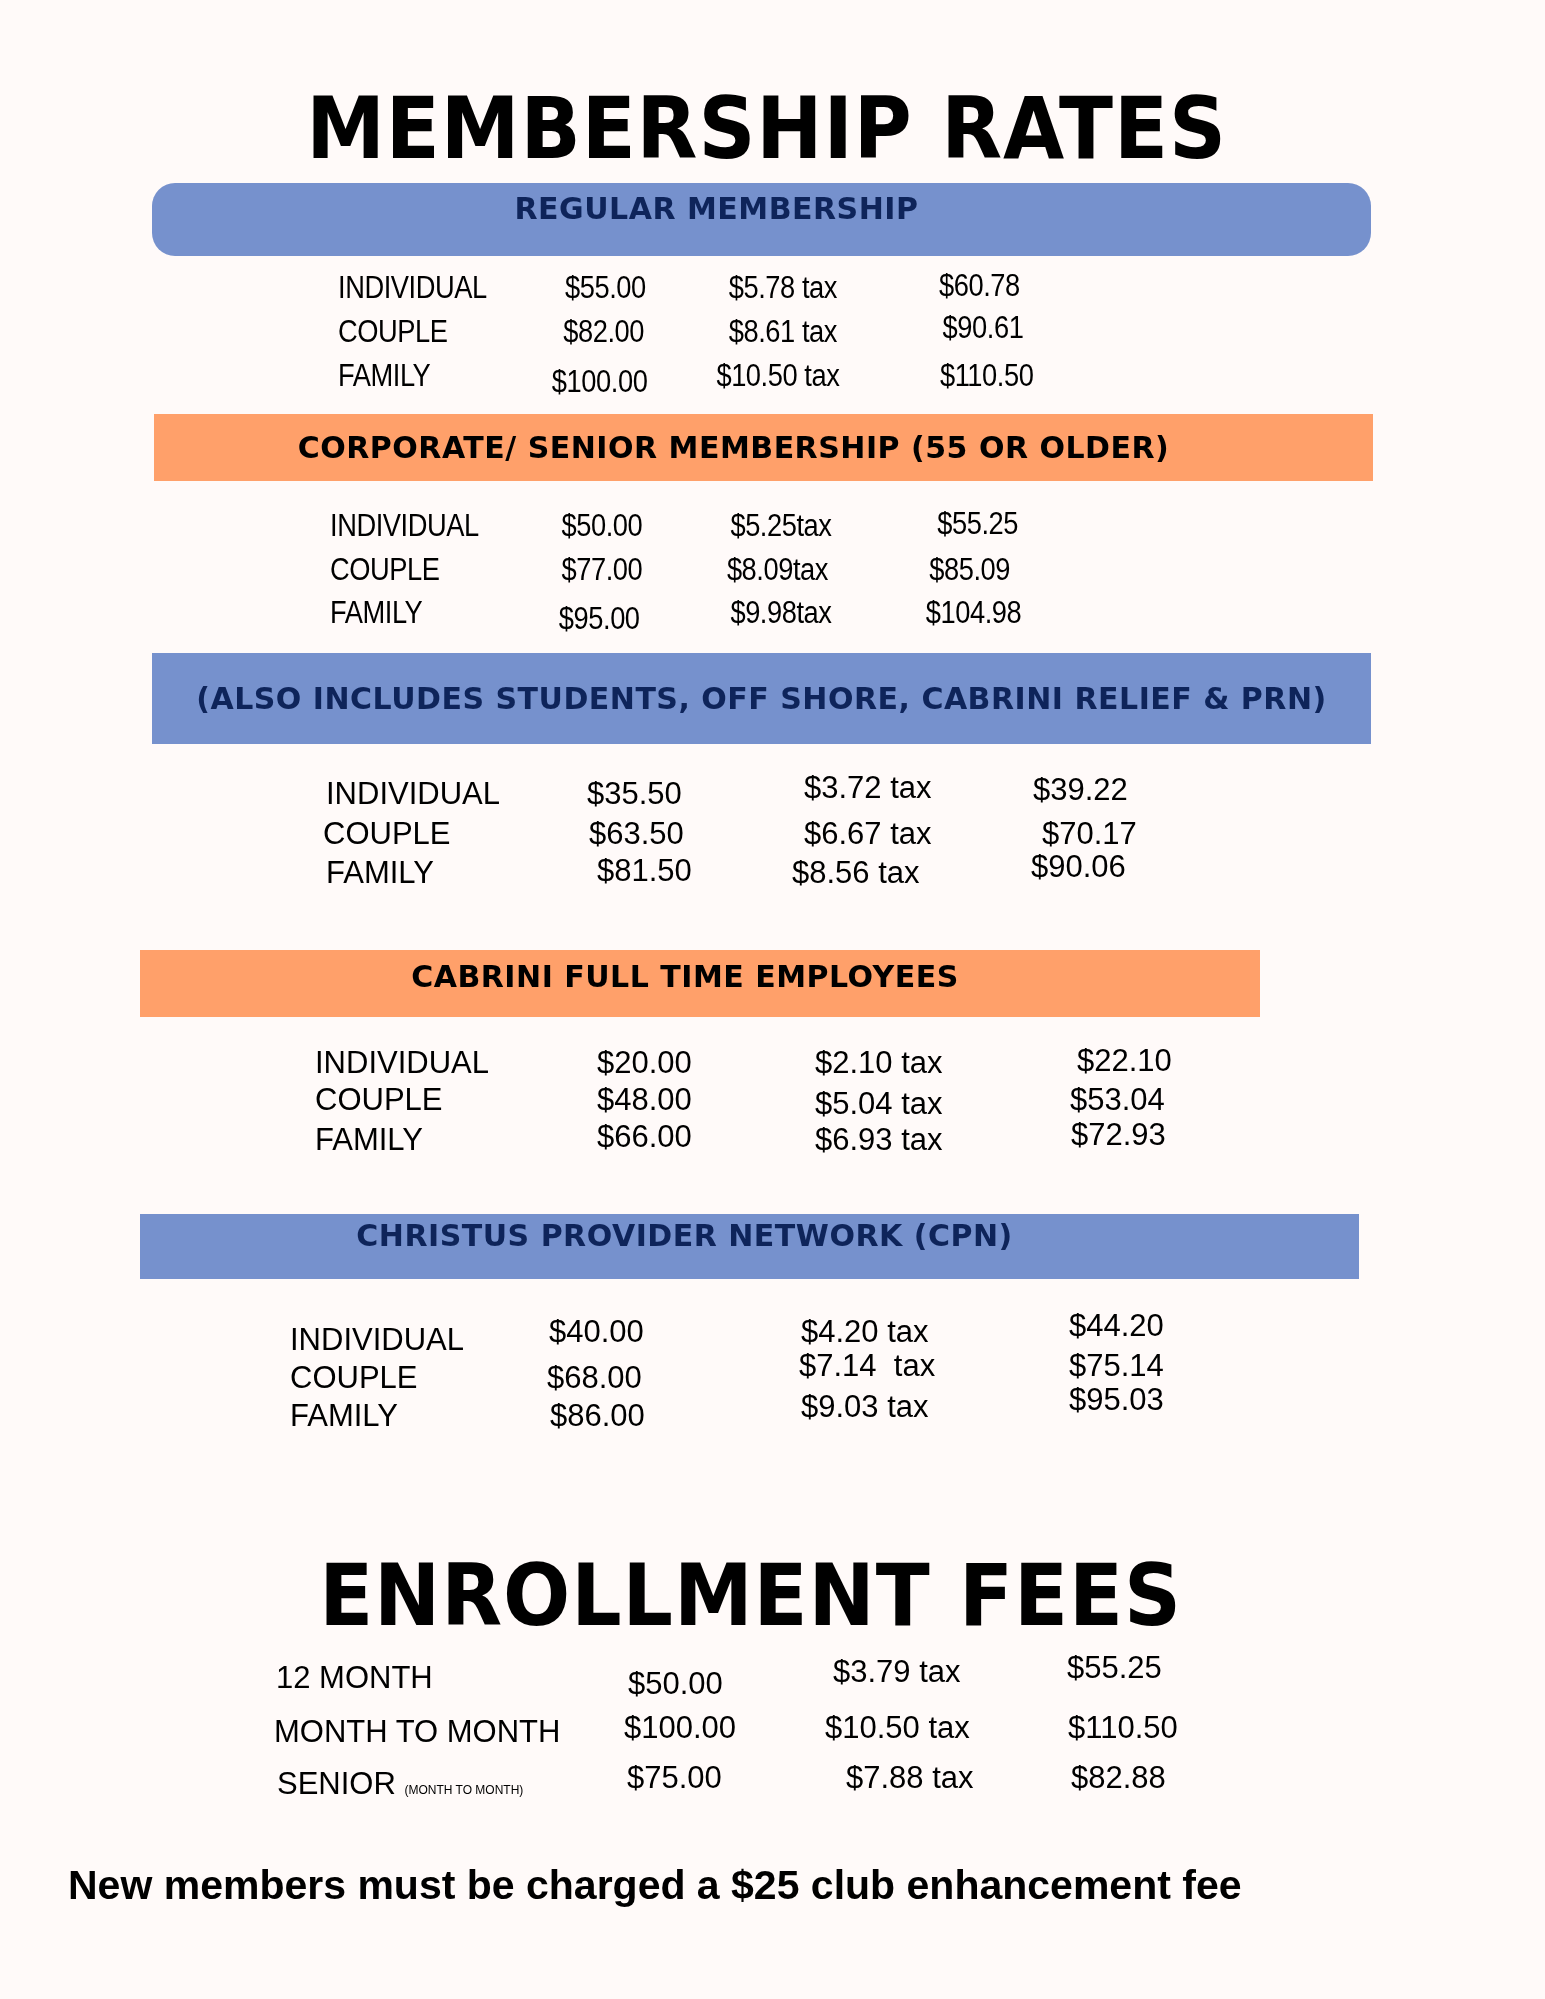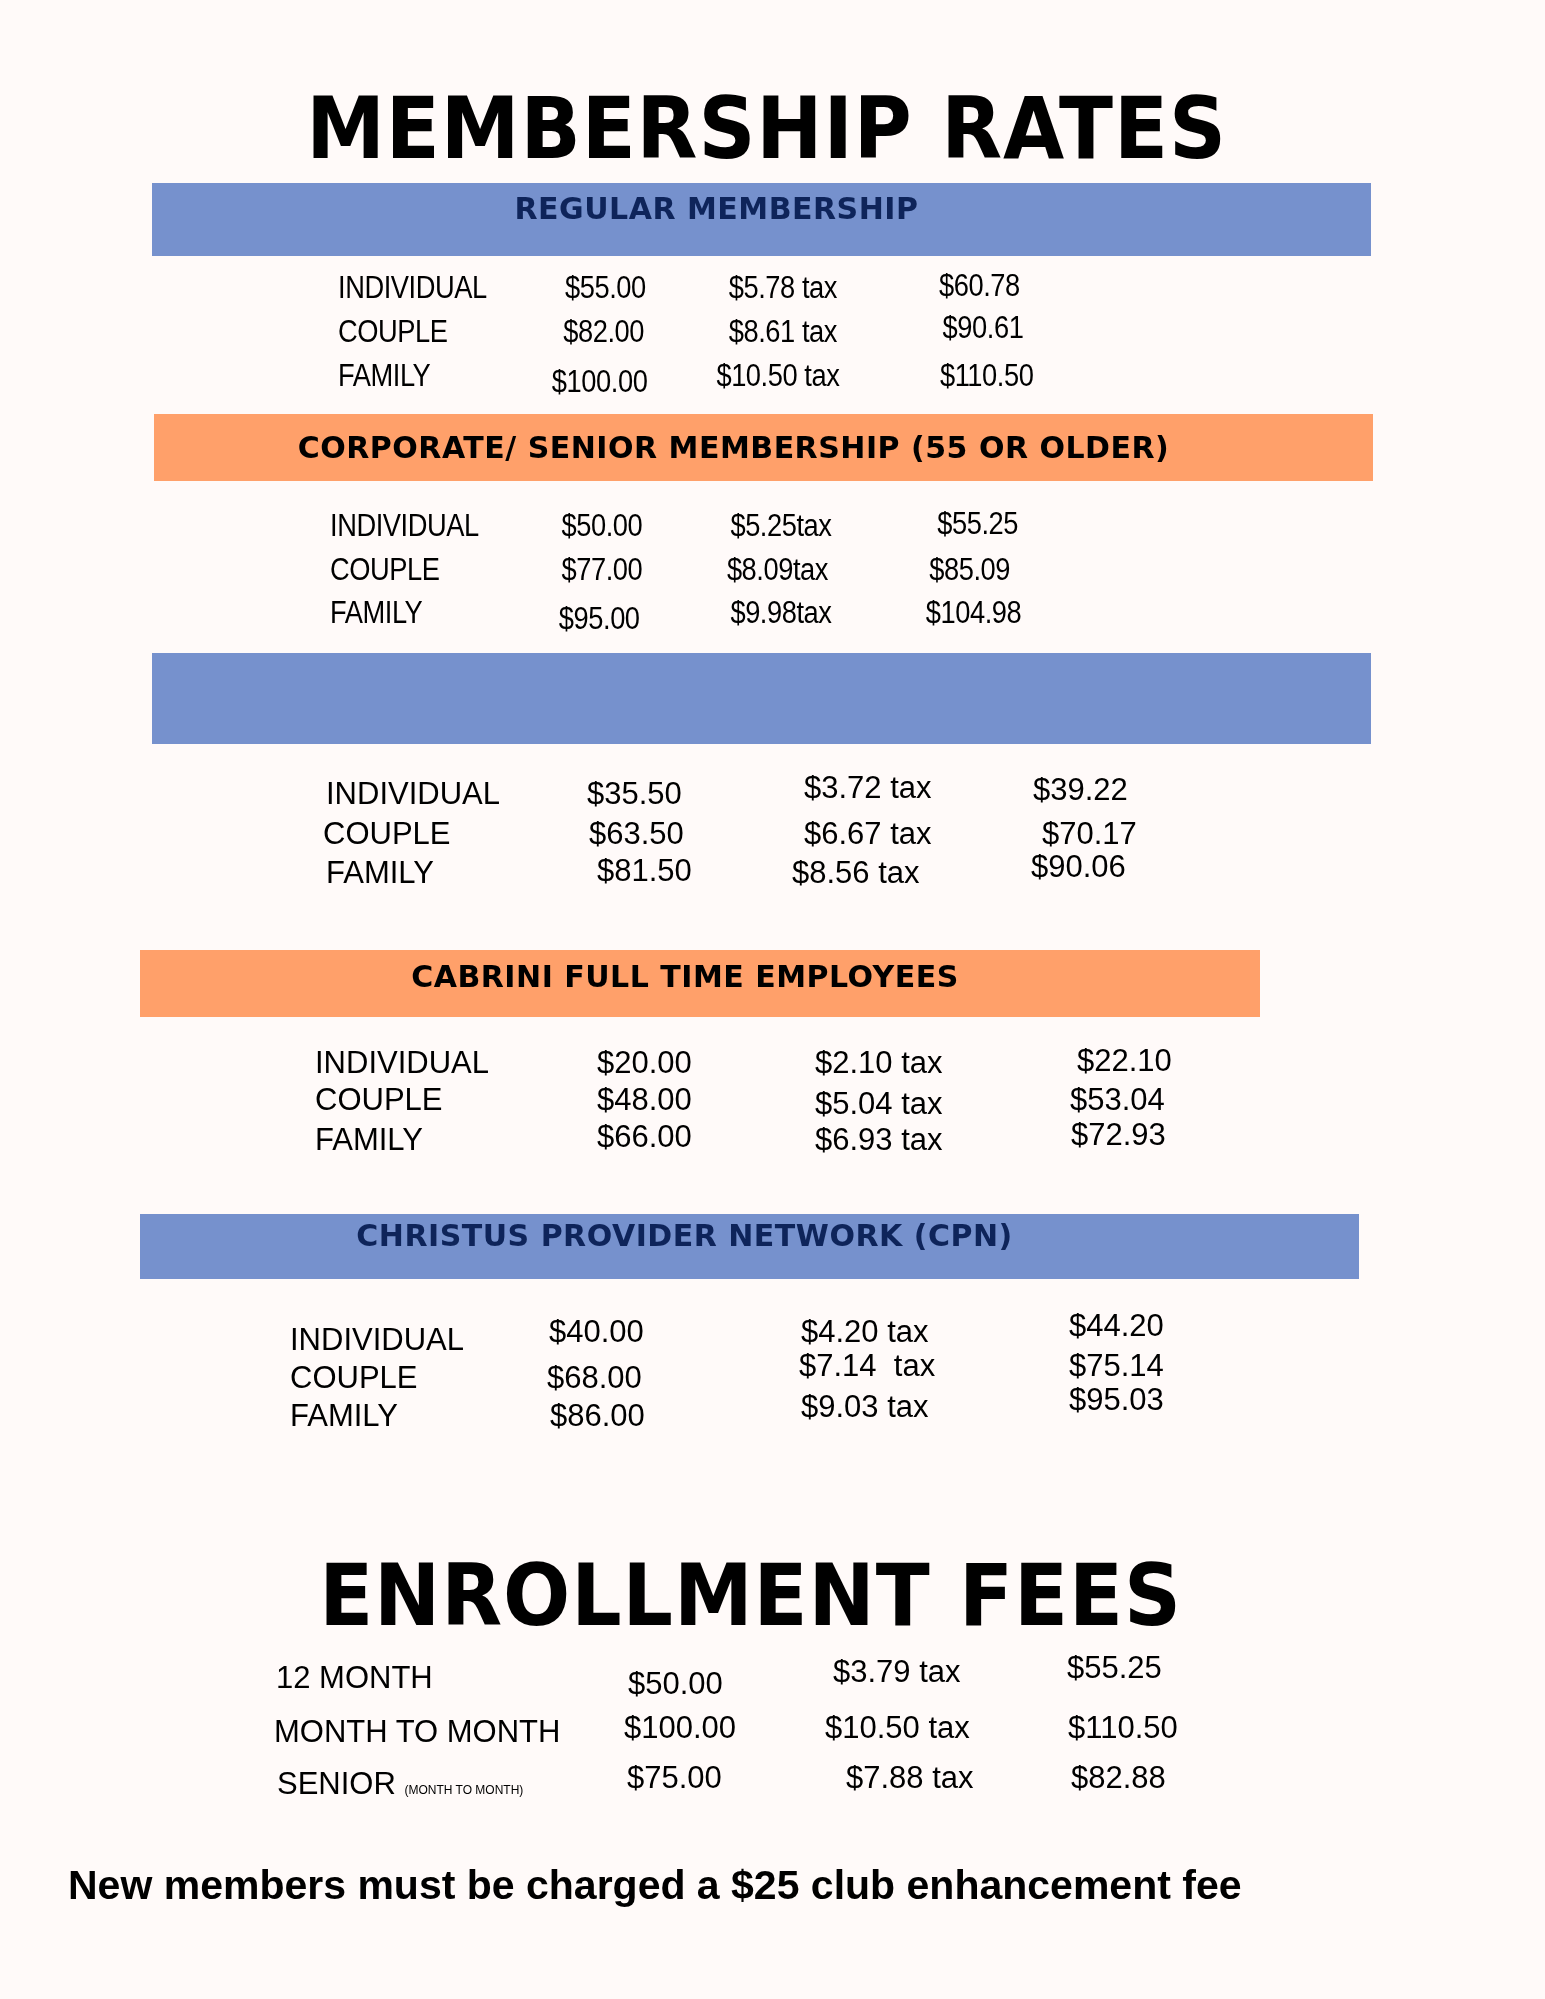--- a/index.html
+++ b/index.html
@@ -28,21 +28,21 @@
     position:absolute; left:68px; top:1862px; font-family:"Liberation Sans", sans-serif; font-weight:bold;
     font-size:41px; white-space:nowrap;
   }
   .small-paren { font-size:12px; }
 </style>
 </head>
 <body>
 
 <div class="title main">MEMBERSHIP RATES</div>
 
-<div class="band blue" style="left:152px; top:183px; width:1219px; height:73px;">
+<div class="band blue" style="left:152px; top:183px; width:1219px; height:73px;border-radius:23px;">
   <span style="margin-left:-90px; margin-top:-22px;">REGULAR MEMBERSHIP</span>
 </div>
 <div>
   <div class="rate-row narrow" style="left:338px; top:270px;">
     <span class="cell" style="left:0">INDIVIDUAL</span>
     <span class="cell" style="left:258px">$55.00</span>
     <span class="cell" style="left:444px">$5.78 tax</span>
     <span class="cell" style="left:683px; top:-2px">$60.78</span>
   </div>
   <div class="rate-row narrow" style="left:338px; top:314px;">
@@ -77,20 +77,21 @@
   </div>
   <div class="rate-row narrow" style="left:330px; top:595px;">
     <span class="cell" style="left:0">FAMILY</span>
     <span class="cell" style="left:260px; top:6px">$95.00</span>
     <span class="cell" style="left:455px">$9.98tax</span>
     <span class="cell" style="left:677px">$104.98</span>
   </div>
 </div>
 
 <div class="band blue" style="left:152px; top:653px; width:1219px; height:91px;">
+  <span>(ALSO INCLUDES STUDENTS, OFF SHORE, CABRINI RELIEF &amp; PRN)</span>
 </div>
 <div>
   <div class="rate-row" style="left:326px; top:776px; font-size:31px;">
     <span class="cell" style="left:0">INDIVIDUAL</span>
     <span class="cell" style="left:261px">$35.50</span>
     <span class="cell" style="left:478px; top:-6px">$3.72 tax</span>
     <span class="cell" style="left:707px; top:-4px">$39.22</span>
   </div>
   <div class="rate-row" style="left:323px; top:816px; font-size:31px;">
     <span class="cell" style="left:0">COUPLE</span>

